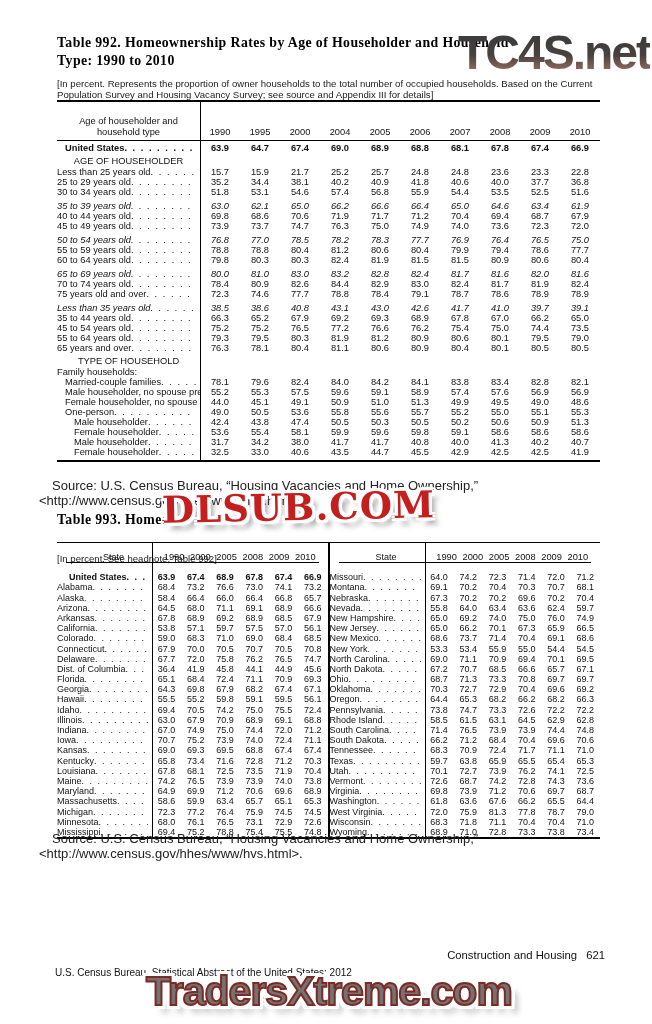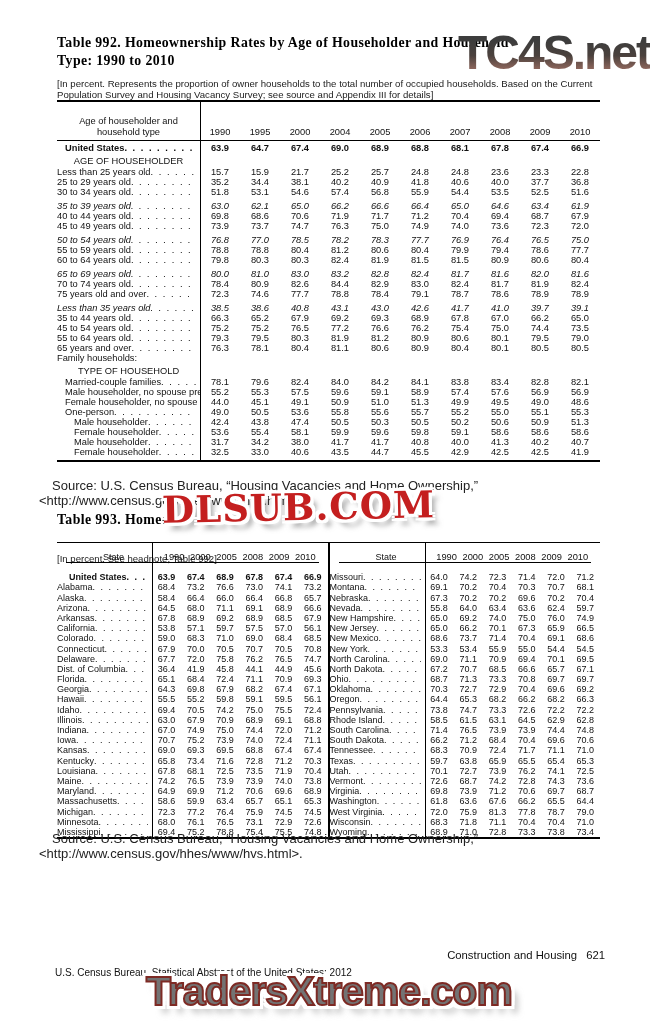--- a/index.html
+++ b/index.html
@@ -457,28 +457,28 @@
           <div class="vcell">80.4</div>
           <div class="vcell">81.1</div>
           <div class="vcell">80.6</div>
           <div class="vcell">80.9</div>
           <div class="vcell">80.4</div>
           <div class="vcell">80.1</div>
           <div class="vcell">80.5</div>
           <div class="vcell">80.5</div>
         </div>
       </div>
-      <div class="trow">
-        <div class="stub">
-          <span class="lbl">Family households:</span>
-        </div>
-        <div class="vals"></div>
-      </div>
       <div class="trow section">
         <div class="stub">TYPE OF HOUSEHOLD</div>
+        <div class="vals"></div>
+      </div>
+      <div class="trow">
+        <div class="stub">
+          <span class="lbl">Family households:</span>
+        </div>
         <div class="vals"></div>
       </div>
       <div class="trow">
         <div class="stub ind1">
           <span class="lbl">Married-couple families</span>
           <span class="dots"></span>
         </div>
         <div class="vals">
           <div class="vcell">78.1</div>
           <div class="vcell">79.6</div>

